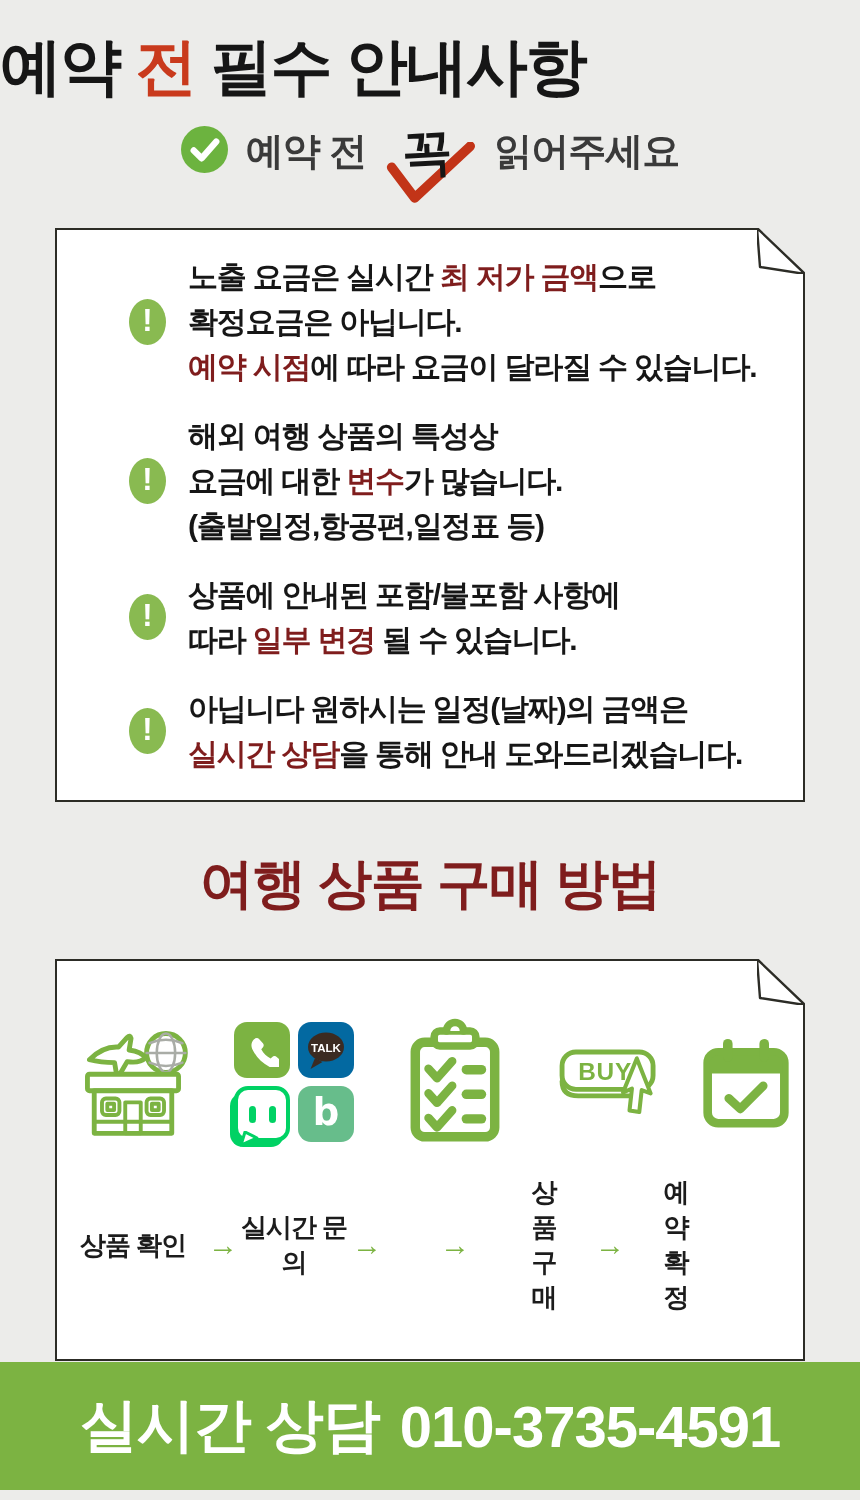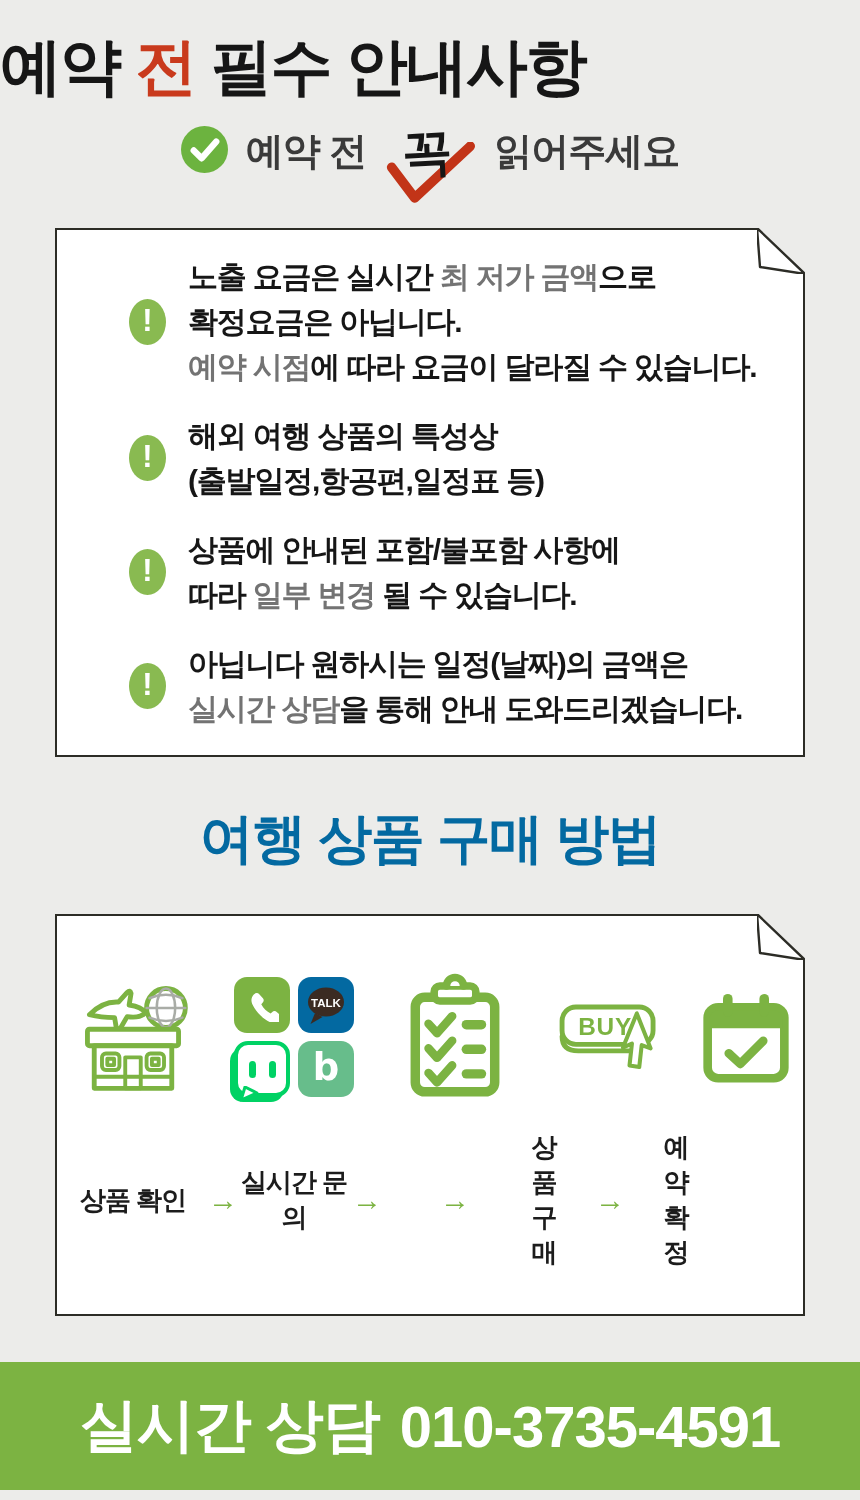--- a/index.html
+++ b/index.html
@@ -38,25 +38,25 @@
   .notice-card{margin-top:24px;padding:24px 26px 24px 72px;}
   .notice-item{display:flex;align-items:center;gap:22px;margin-bottom:24px;}
   .notice-item:last-child{margin-bottom:0;}
   .bang{
     flex:0 0 auto;width:37px;height:46px;border-radius:50%;
     background:#89ba51;color:#fff;
     display:flex;align-items:center;justify-content:center;
     font-size:31px;font-weight:800;padding-bottom:2px;box-sizing:border-box;
   }
   .notice-text{font-size:30px;font-weight:700;line-height:45px;letter-spacing:-1.2px;color:#161616;white-space:nowrap;}
-  .seg-red{color:#737373;}
+  .seg-red{color:#7f1d1d;}
   
   .section-title{
     margin-top:46px;text-align:center;
-    font-size:54px;font-weight:800;letter-spacing:-1.5px;color:#0369a1;
+    font-size:54px;font-weight:800;letter-spacing:-1.5px;color:#7f1d1d;
   }
   .purchase-card{margin-top:38px;padding:54px 0 44px 0;}
   .steps-grid{
     display:grid;justify-content:center;align-items:center;
     grid-template-columns:150px 28px 116px 28px 150px 28px 104px 28px 112px;
   }
   .icon-cell{height:134px;display:flex;align-items:center;justify-content:center;overflow:visible;}
   .label-cell{margin-top:26px;text-align:center;font-size:26px;font-weight:700;line-height:35px;letter-spacing:-1px;color:#1c1c1c;}
   .arrow-cell{margin-top:26px;text-align:center;font-size:30px;font-weight:800;color:#7cb342;}
   
@@ -114,20 +114,21 @@
       <div><span>노출 요금은 실시간 </span><span class="seg-red">최 저가 금액</span><span>으로</span></div>
       <div><span>확정요금은 아닙니다.</span></div>
       <div><span class="seg-red">예약 시점</span><span>에 따라 요금이 달라질 수 있습니다.</span></div>
     </div>
   </div>
 
   <div class="notice-item">
     <div class="bang">!</div>
     <div class="notice-text">
       <div><span>해외 여행 상품의 특성상</span></div>
+      <div><span>요금에 대한 </span><span class="seg-red">변수</span><span>가 많습니다.</span></div>
       <div><span>(출발일정,항공편,일정표 등)</span></div>
     </div>
   </div>
 
   <div class="notice-item">
     <div class="bang">!</div>
     <div class="notice-text">
       <div><span>상품에 안내된 포함/불포함 사항에</span></div>
       <div><span>따라 </span><span class="seg-red">일부 변경</span><span> 될 수 있습니다.</span></div>
     </div>

